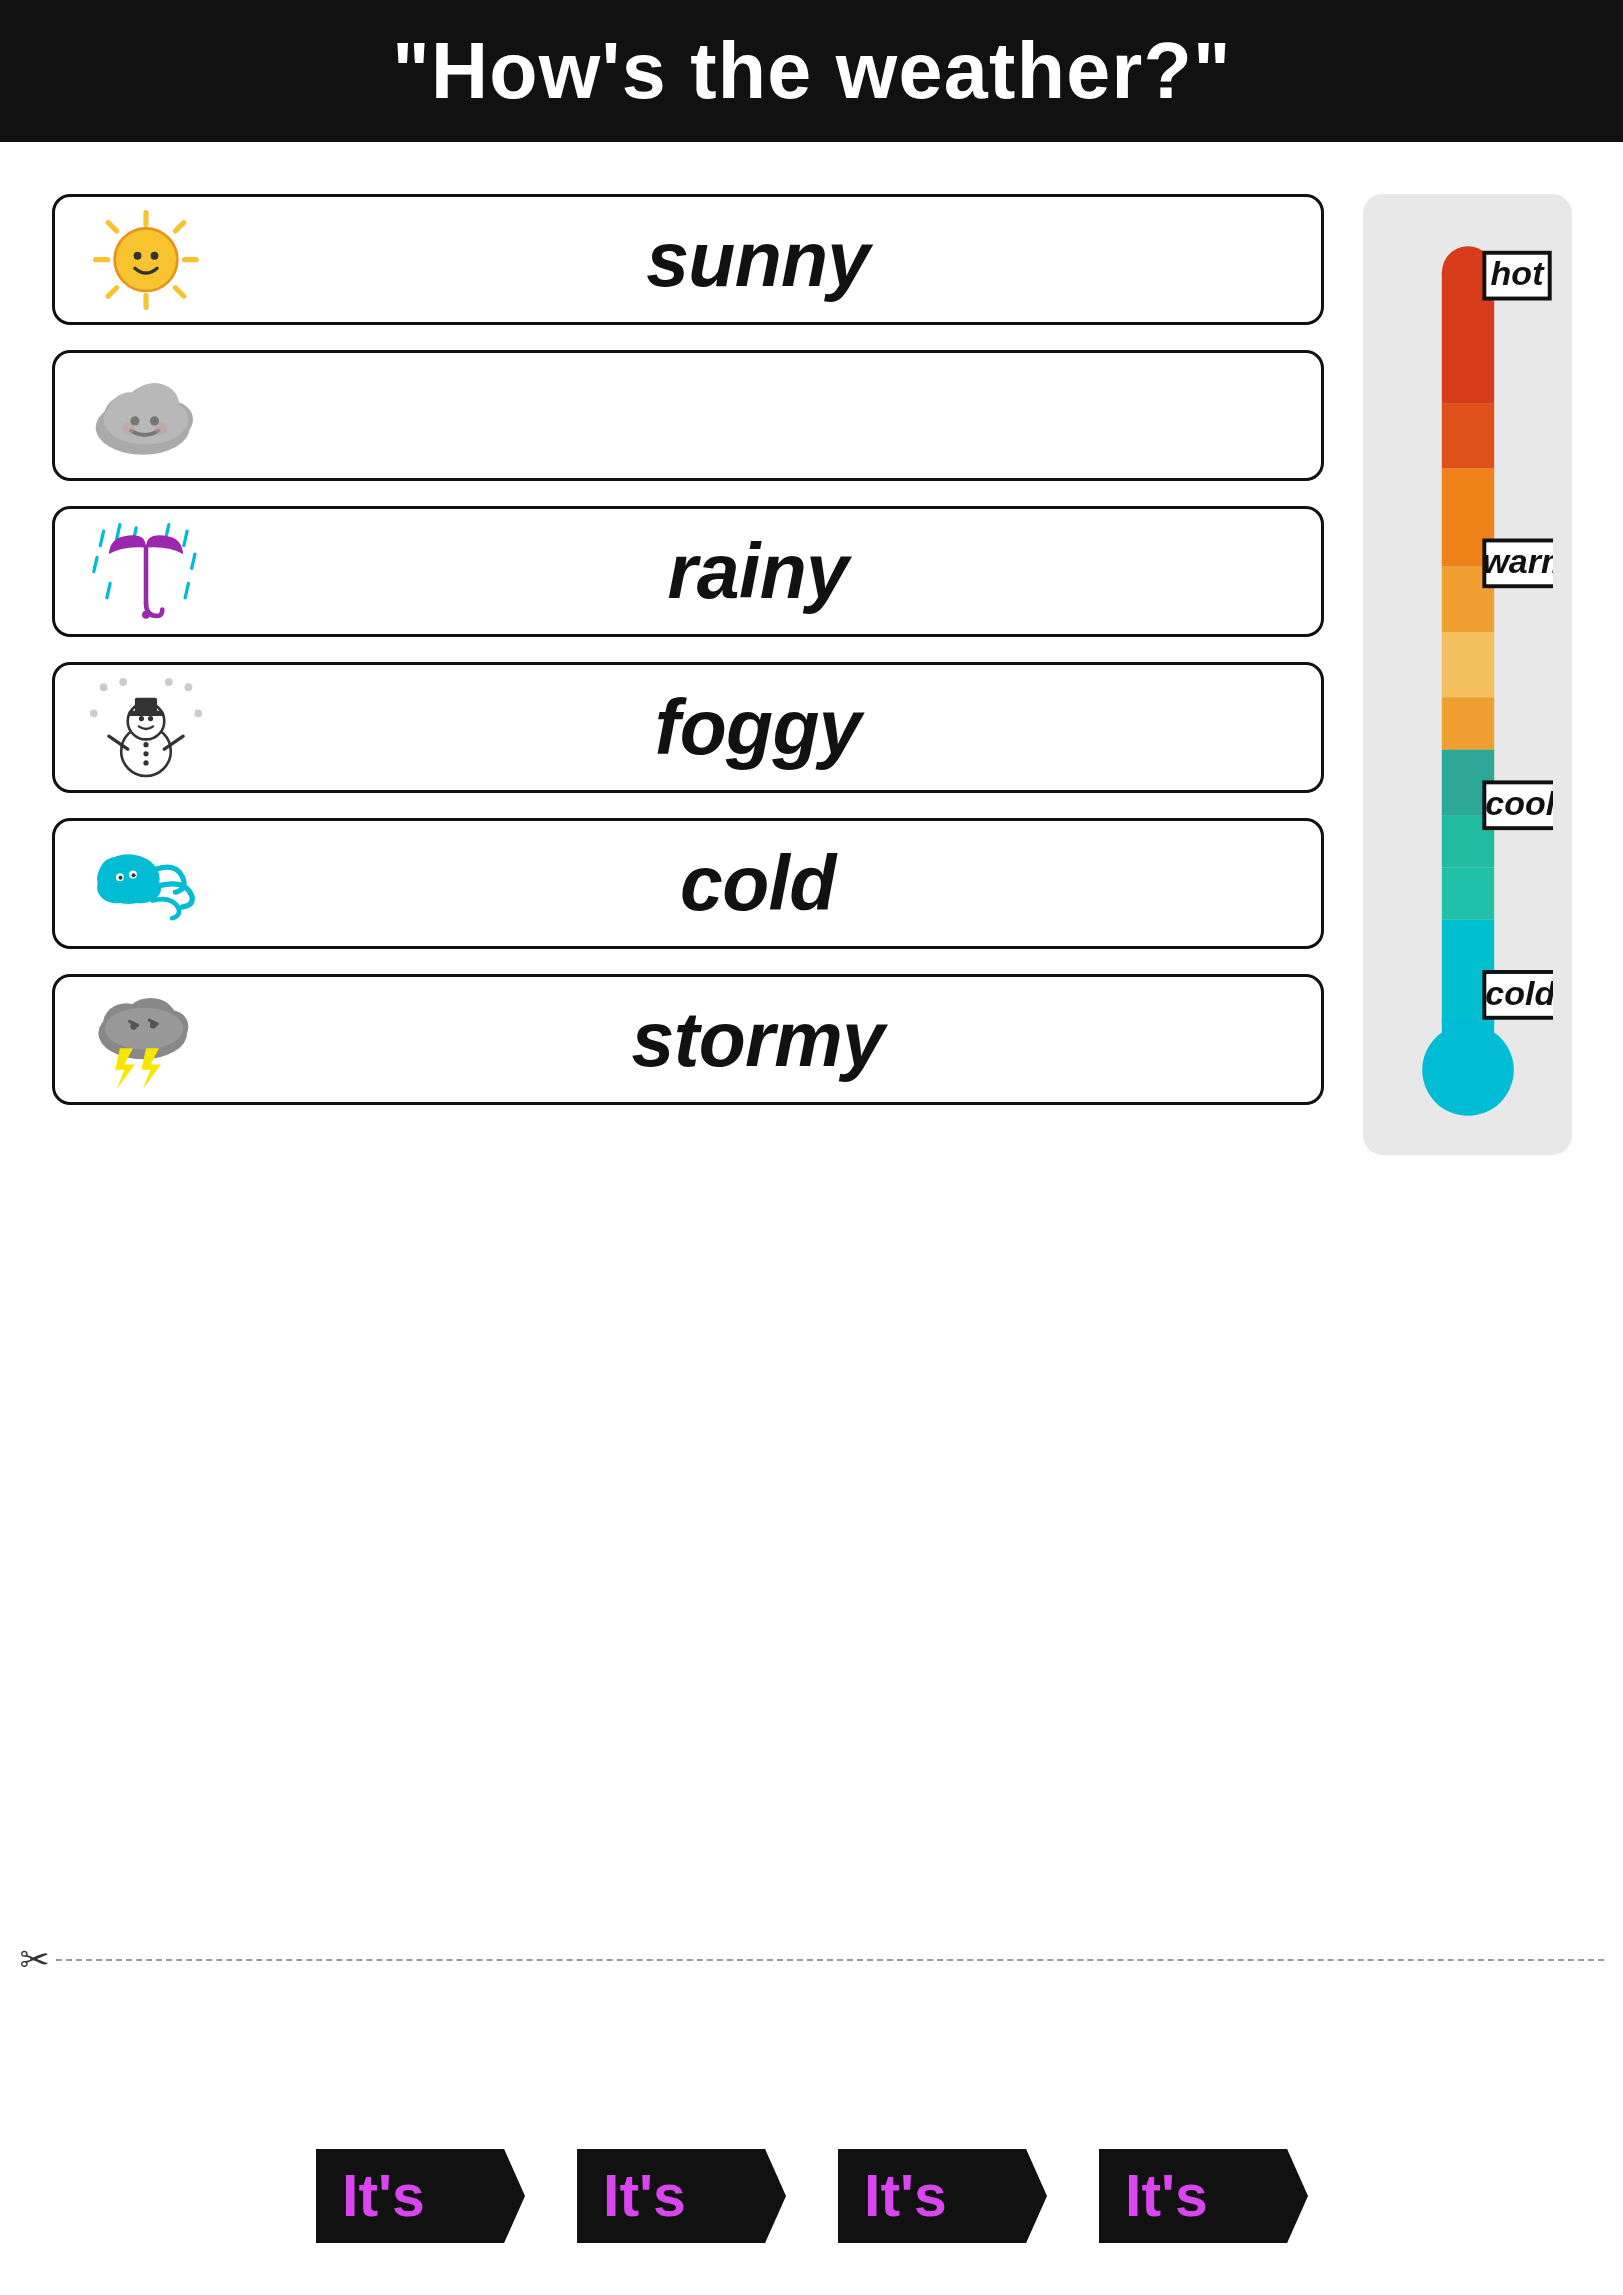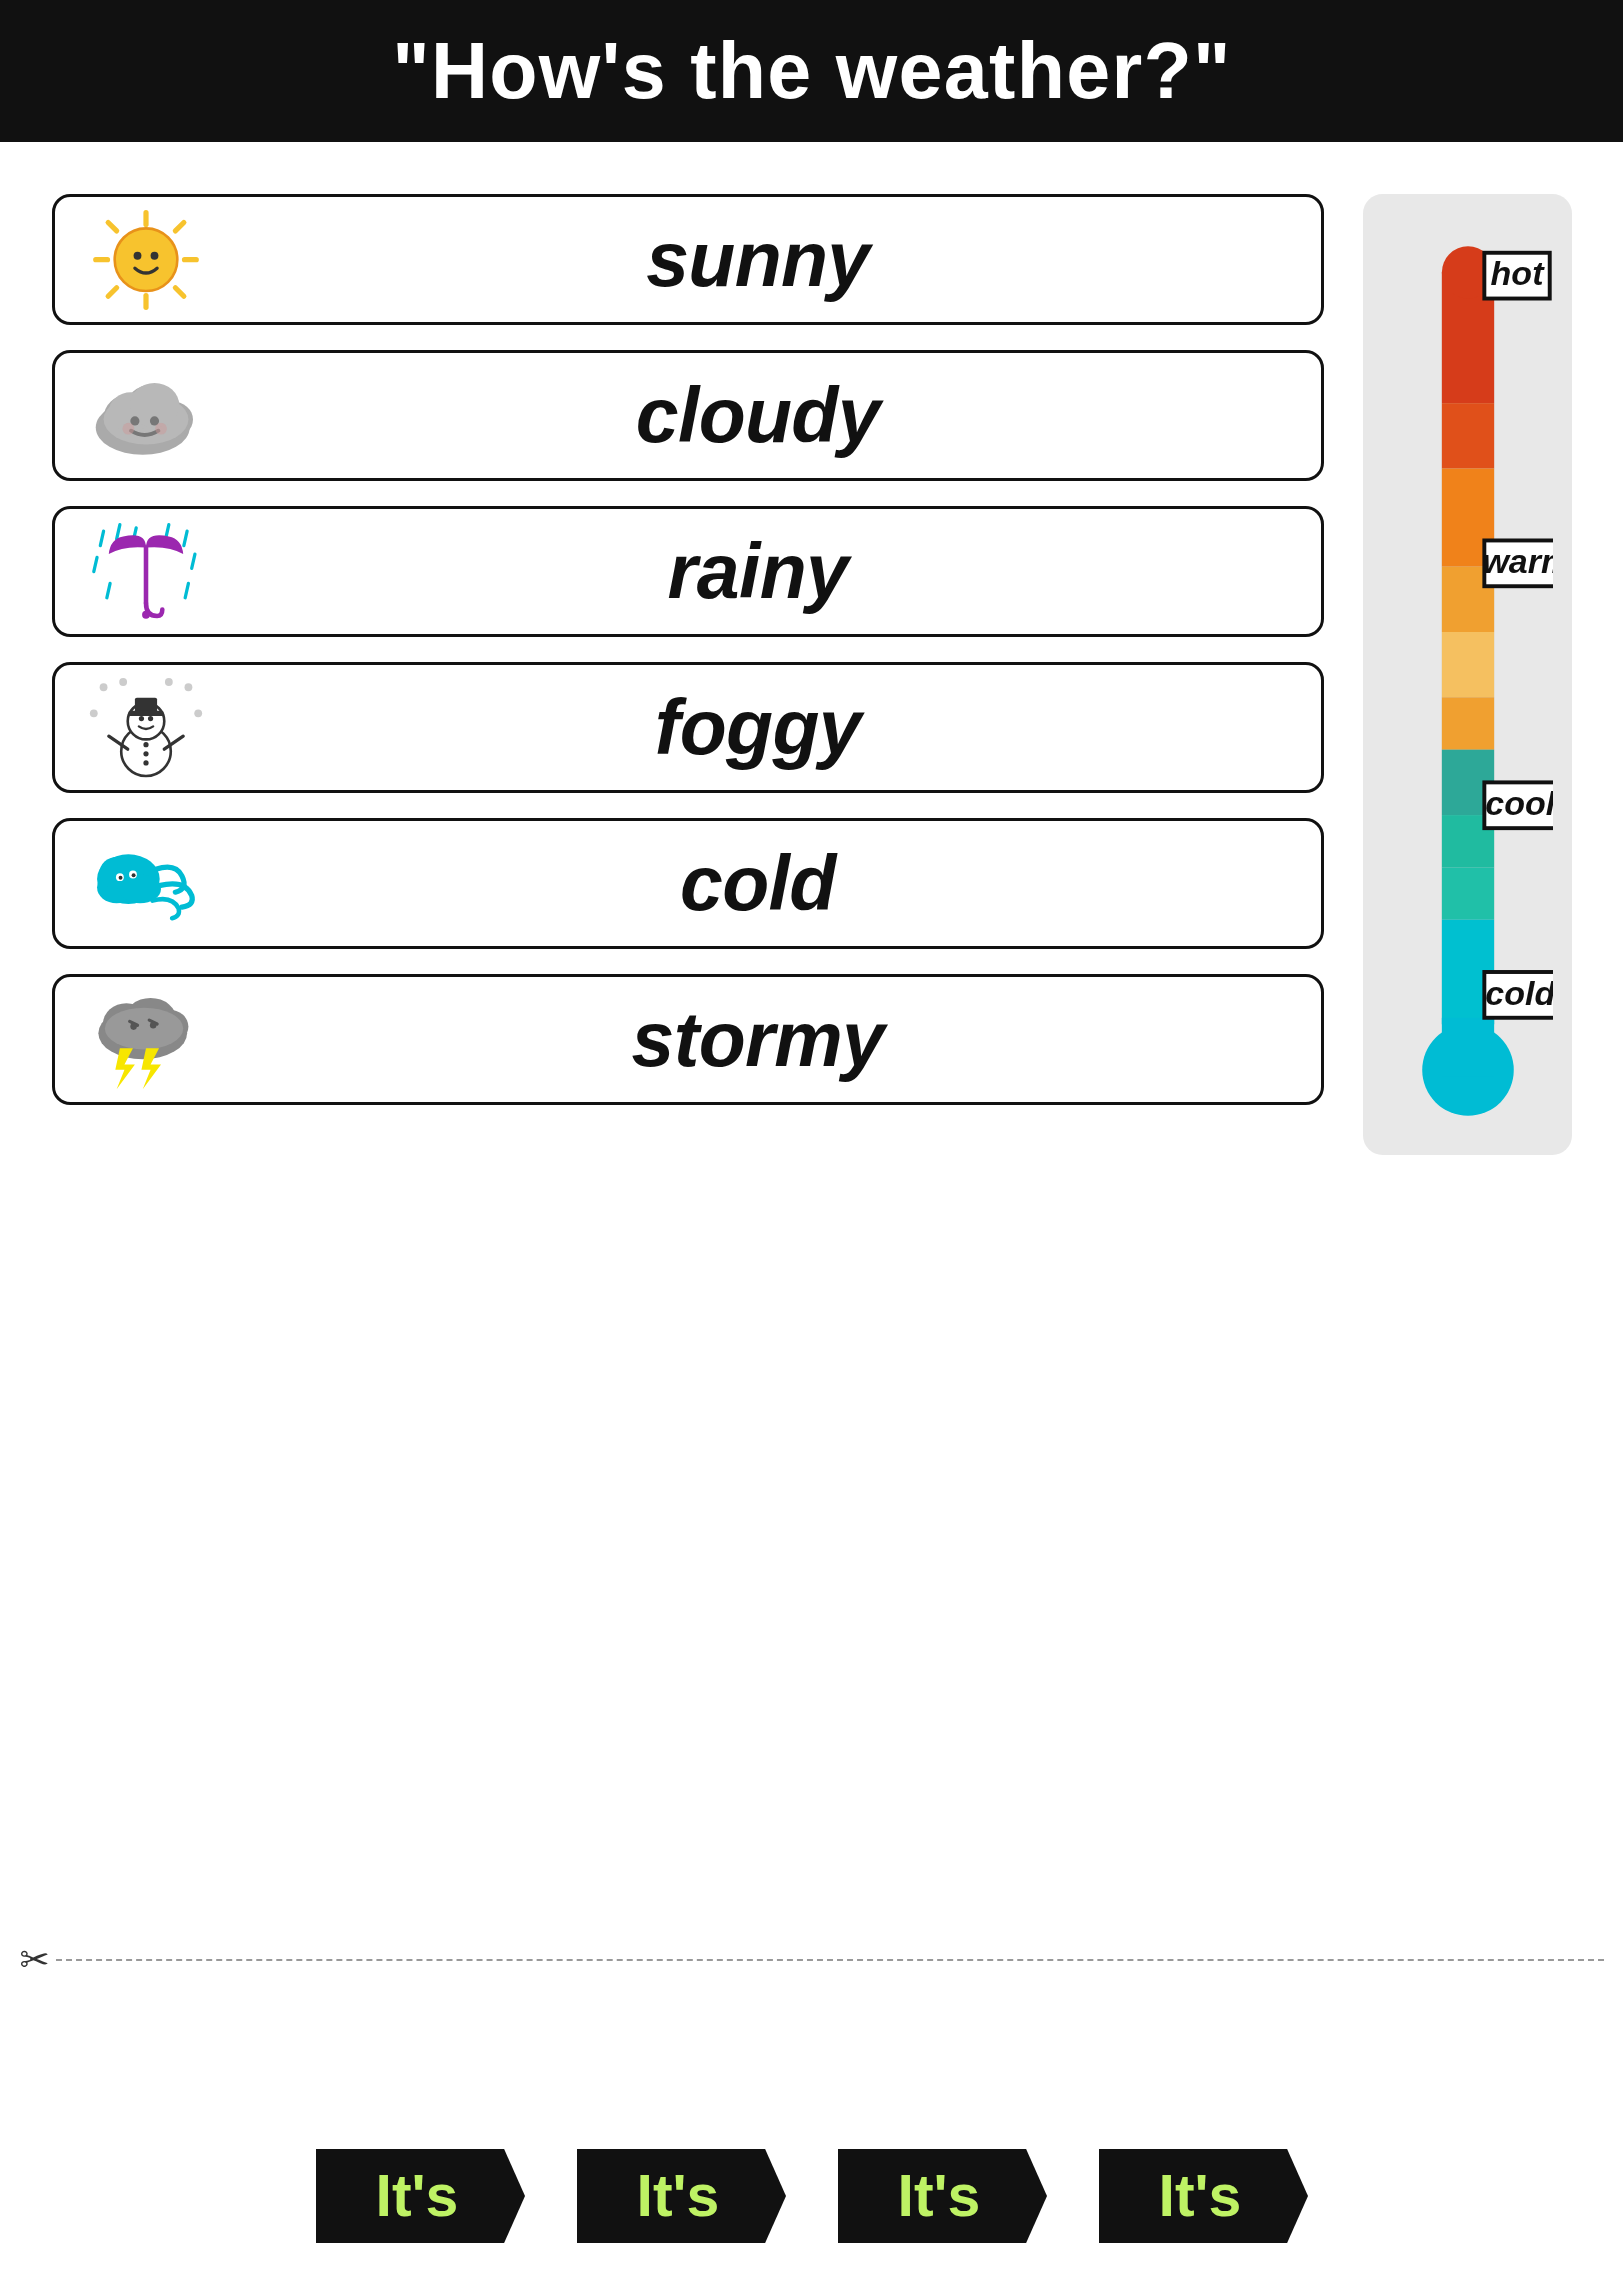--- a/index.html
+++ b/index.html
@@ -118,29 +118,28 @@
       right: 0;
       display: flex;
       flex-direction: row;
       justify-content: center;
       gap: 52px;
       align-items: center;
     }
 
     .its-badge {
       background: #111111;
-      color: #bef264;
+      color: #d946ef;
       font-size: 59px;
       font-weight: 900;
       font-family: 'Arial Black', Arial, sans-serif;
       padding: 13px 33px 13px 26px;
       position: relative;
       clip-path: polygon(0% 0%, 90% 0%, 100% 50%, 90% 100%, 0% 100%);
       min-width: 209px;
-      text-align: center;
     }
 
     
     .icon-svg {
       width: 124px;
       height: 108px;
     }
 
     
     .foggy-card {
@@ -197,21 +196,20 @@
           <ellipse cx="108" cy="66" rx="38" ry="34" fill="#b8b8b8"></ellipse>
 
           <circle cx="78" cy="90" r="7" fill="#777"></circle>
           <circle cx="108" cy="90" r="7" fill="#777"></circle>
           <path d="M72 105 Q93 118 114 105" stroke="#777" stroke-width="6" fill="none" stroke-linecap="round"></path>
 
           <circle cx="68" cy="102" r="9" fill="#cc9999" opacity="0.5"></circle>
           <circle cx="118" cy="102" r="9" fill="#cc9999" opacity="0.5"></circle>
         </svg>
       </div>
-      <span class="weather-word">cloudy</span>
     </div>
 
     <div class="weather-card">
       <div class="weather-icon-area">
         <svg class="icon-svg" viewBox="0 0 190 165" xmlns="http://www.w3.org/2000/svg">
 
           <line x1="30" y1="20" x2="25" y2="42" stroke="#00bcd4" stroke-width="5" stroke-linecap="round"></line>
           <line x1="55" y1="10" x2="50" y2="32" stroke="#00bcd4" stroke-width="5" stroke-linecap="round"></line>
           <line x1="80" y1="15" x2="75" y2="37" stroke="#00bcd4" stroke-width="5" stroke-linecap="round"></line>
           <line x1="130" y1="10" x2="125" y2="32" stroke="#00bcd4" stroke-width="5" stroke-linecap="round"></line>

